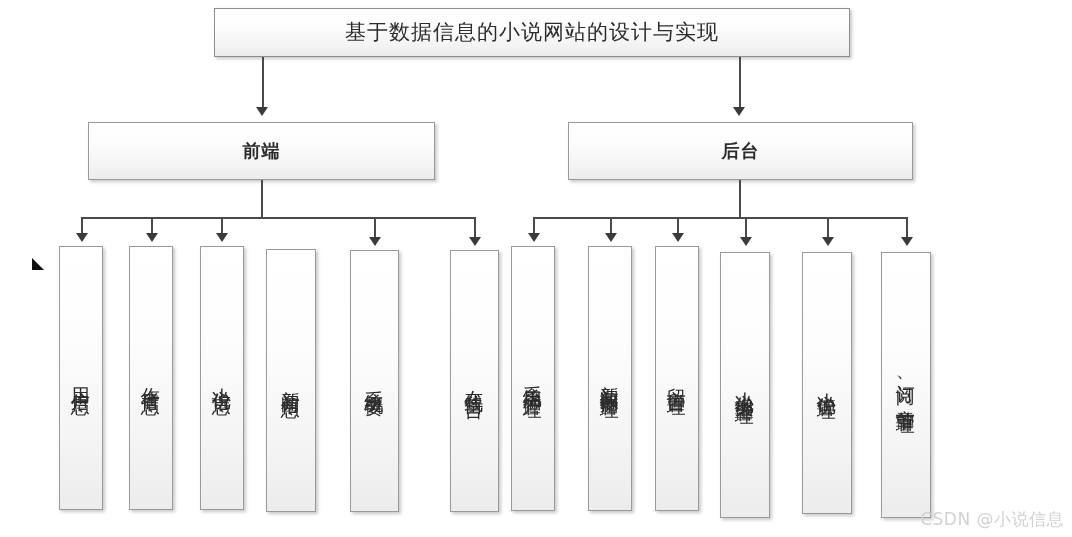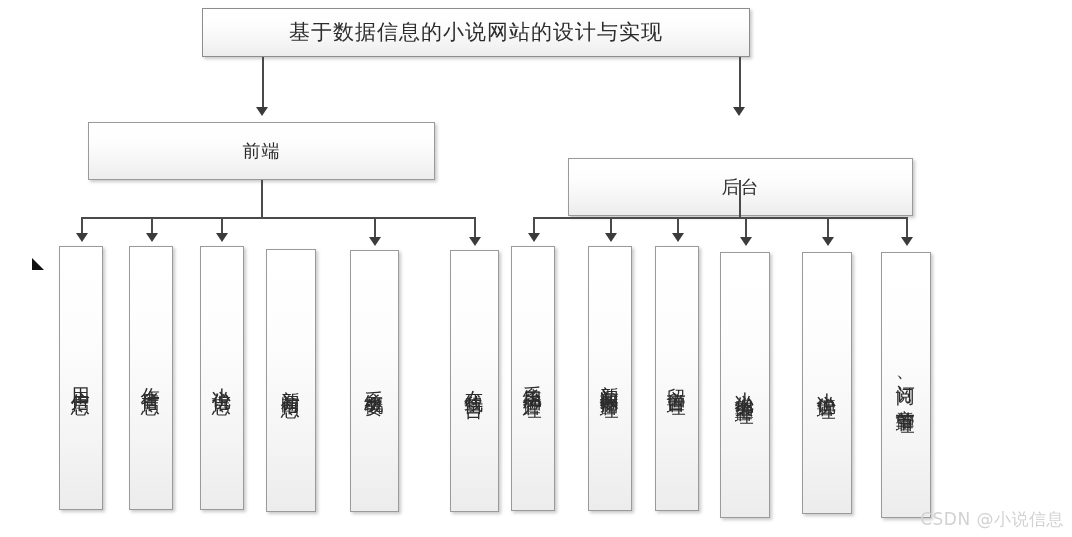--- a/index.html
+++ b/index.html
@@ -44,20 +44,21 @@
 
   
   .title-box .node-label {
     font-size: 21px;
     letter-spacing: 1px;
   }
   
   .branch-box .node-label {
     font-size: 18px;
     letter-spacing: 1px;
+    font-weight: bold;
   }
   
   .leaf-box .node-label {
     writing-mode: vertical-rl;
     text-orientation: upright;
     font-size: 19px;
     letter-spacing: 3px;
     line-height: 1.18;
     max-height: 100%;
   }
@@ -104,37 +105,37 @@
     white-space: nowrap;
   }
 </style>
 </head>
 <body>
 
 <div id="canvas">
 
   <div class="corner-tri" style="left:32px; top:258px;"></div>
 
-  <div class="node root title-box" style="left:202px; top:8px; width:548px; height:49px;">
+  <div class="node root title-box" style="left:214px; top:8px; width:636px; height:49px;">
     <span class="node-label">基于数据信息的小说网站的设计与实现</span>
   </div>
 
   <div class="conn v" style="left:262px; top:57px; height:22px;"></div>
   <div class="conn v" style="left:739px; top:57px; height:22px;"></div>
 
   <div class="conn v" style="left:262px; top:79px; height:28px;"></div>
   <div class="conn v" style="left:739px; top:79px; height:28px;"></div>
   <div class="arrow-down" style="left:256px; top:107px;"></div>
   <div class="arrow-down" style="left:733px; top:107px;"></div>
 
   <div class="node branch-box" style="left:88px; top:122px; width:347px; height:58px;">
     <span class="node-label">前端</span>
   </div>
 
-  <div class="node branch-box" style="left:568px; top:122px; width:345px; height:58px;margin-top:36px;">
+  <div class="node branch-box" style="left:568px; top:122px; width:345px; height:58px;">
     <span class="node-label">后台</span>
   </div>
 
   <div class="conn v" style="left:261px; top:180px; height:38px;"></div>
   <div class="conn h" style="left:81px; top:217px; width:394px;"></div>
 
   <div class="conn v" style="left:81px; top:217px; height:18px;"></div>
   <div class="arrow-down" style="left:76px; top:233px;"></div>
 
   <div class="conn v" style="left:151px; top:217px; height:18px;"></div>

